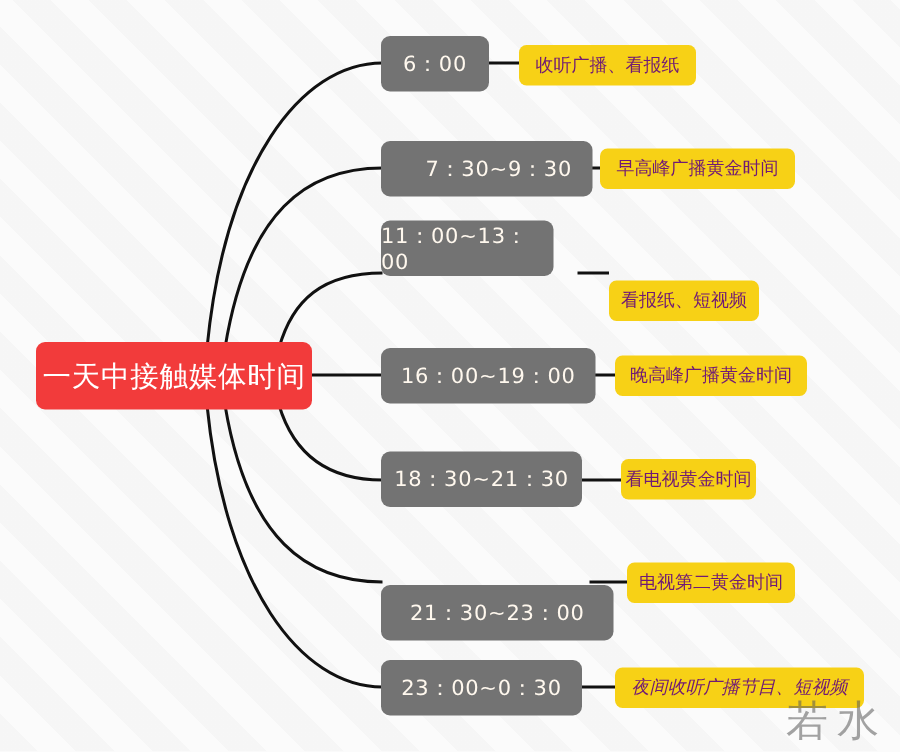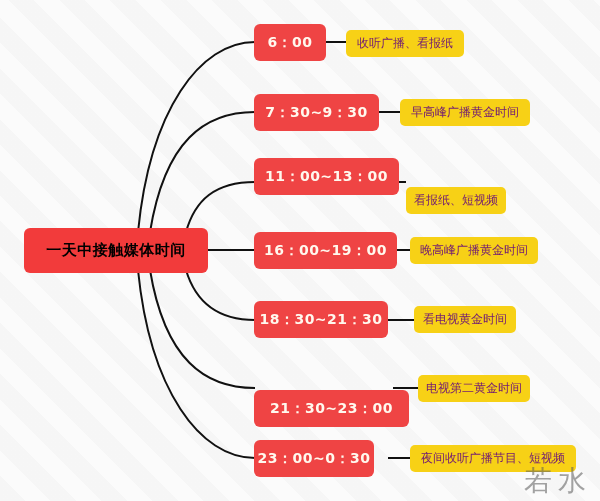--- a/index.html
+++ b/index.html
@@ -9,28 +9,28 @@
       font-family: "DejaVu Sans", "Liberation Sans", sans-serif;
     }
     .bg-pattern {
       position: absolute; inset: 0;
       background-image: repeating-linear-gradient(45deg, rgba(0,0,0,0.018) 0 18px, transparent 18px 36px);
     }
     svg.links { position: absolute; left: 0; top: 0; }
     .root {
       position: absolute; left: 24px; top: 228px; width: 184px; height: 45px;
       background: #f23b3b; border-radius: 6px;
-      color: #000000; font-weight: bold; font-size: 15px;
+      color: #ffffff; font-weight: normal; font-size: 19px;
       display: flex; align-items: center; justify-content: center;
       letter-spacing: 0.5px;
     }
     .time {
       position: absolute; height: 37px;
-      background: #ef4444; border-radius: 6px;
-      color: #fff8ee; font-weight: bold; font-size: 14px;
+      background: #737373; border-radius: 6px;
+      color: #fff8ee; font-weight: normal; font-size: 14px;
       display: flex; align-items: center; justify-content: center;
       letter-spacing: 0.5px;
     }
     .desc {
       position: absolute; height: 27px;
       background: #f7d116; border-radius: 5px;
       color: #701a75; font-size: 12px;
       display: flex; align-items: center; justify-content: center;
       padding: 0 5px; box-sizing: border-box; white-space: nowrap;
     }
@@ -61,31 +61,31 @@
     <path d="M393 388 L 418 388"></path>
     <path d="M388 458 L 410 458"></path>
   </g>
 </svg>
 
 <div class="root">一天中接触媒体时间</div>
 
 <div class="time" style="left:254px;top:24px;width:72px;">6：00</div>
 <div class="desc" style="left:346px;top:30px;width:118px;">收听广播、看报纸</div>
 
-<div class="time" style="left:254px;top:94px;width:125px;">7：30~9：30</div>
+<div class="time" style="left:254px;top:94px;width:125px;padding-left:16px;">7：30~9：30</div>
 <div class="desc" style="left:400px;top:99px;width:130px;">早高峰广播黄金时间</div>
 
-<div class="time" style="left:254px;top:158px;width:145px;">11：00~13：00</div>
+<div class="time" style="left:254px;top:147px;width:115px;">11：00~13：00</div>
 <div class="desc" style="left:406px;top:168px;width:100px;margin-top:19px;">看报纸、短视频</div>
 
 <div class="time" style="left:254px;top:232px;width:143px;">16：00~19：00</div>
 <div class="desc" style="left:410px;top:237px;width:128px;">晚高峰广播黄金时间</div>
 
 <div class="time" style="left:254px;top:301px;width:134px;">18：30~21：30</div>
-<div class="desc" style="left:414px;top:306px;width:102px;">看电视黄金时间</div>
+<div class="desc" style="left:414px;top:306px;width:90px;">看电视黄金时间</div>
 
 <div class="time" style="left:254px;top:390px;width:155px;">21：30~23：00</div>
 <div class="desc" style="left:418px;top:375px;width:112px;">电视第二黄金时间</div>
 
-<div class="time" style="left:254px;top:440px;width:120px;">23：00~0：30</div>
-<div class="desc" style="left:410px;top:445px;width:166px;">夜间收听广播节目、短视频</div>
+<div class="time" style="left:254px;top:440px;width:134px;">23：00~0：30</div>
+<div class="desc" style="left:410px;top:445px;width:166px;font-style:italic;">夜间收听广播节目、短视频</div>
 
 <div class="watermark">若水网</div>
 
 </body></html>

